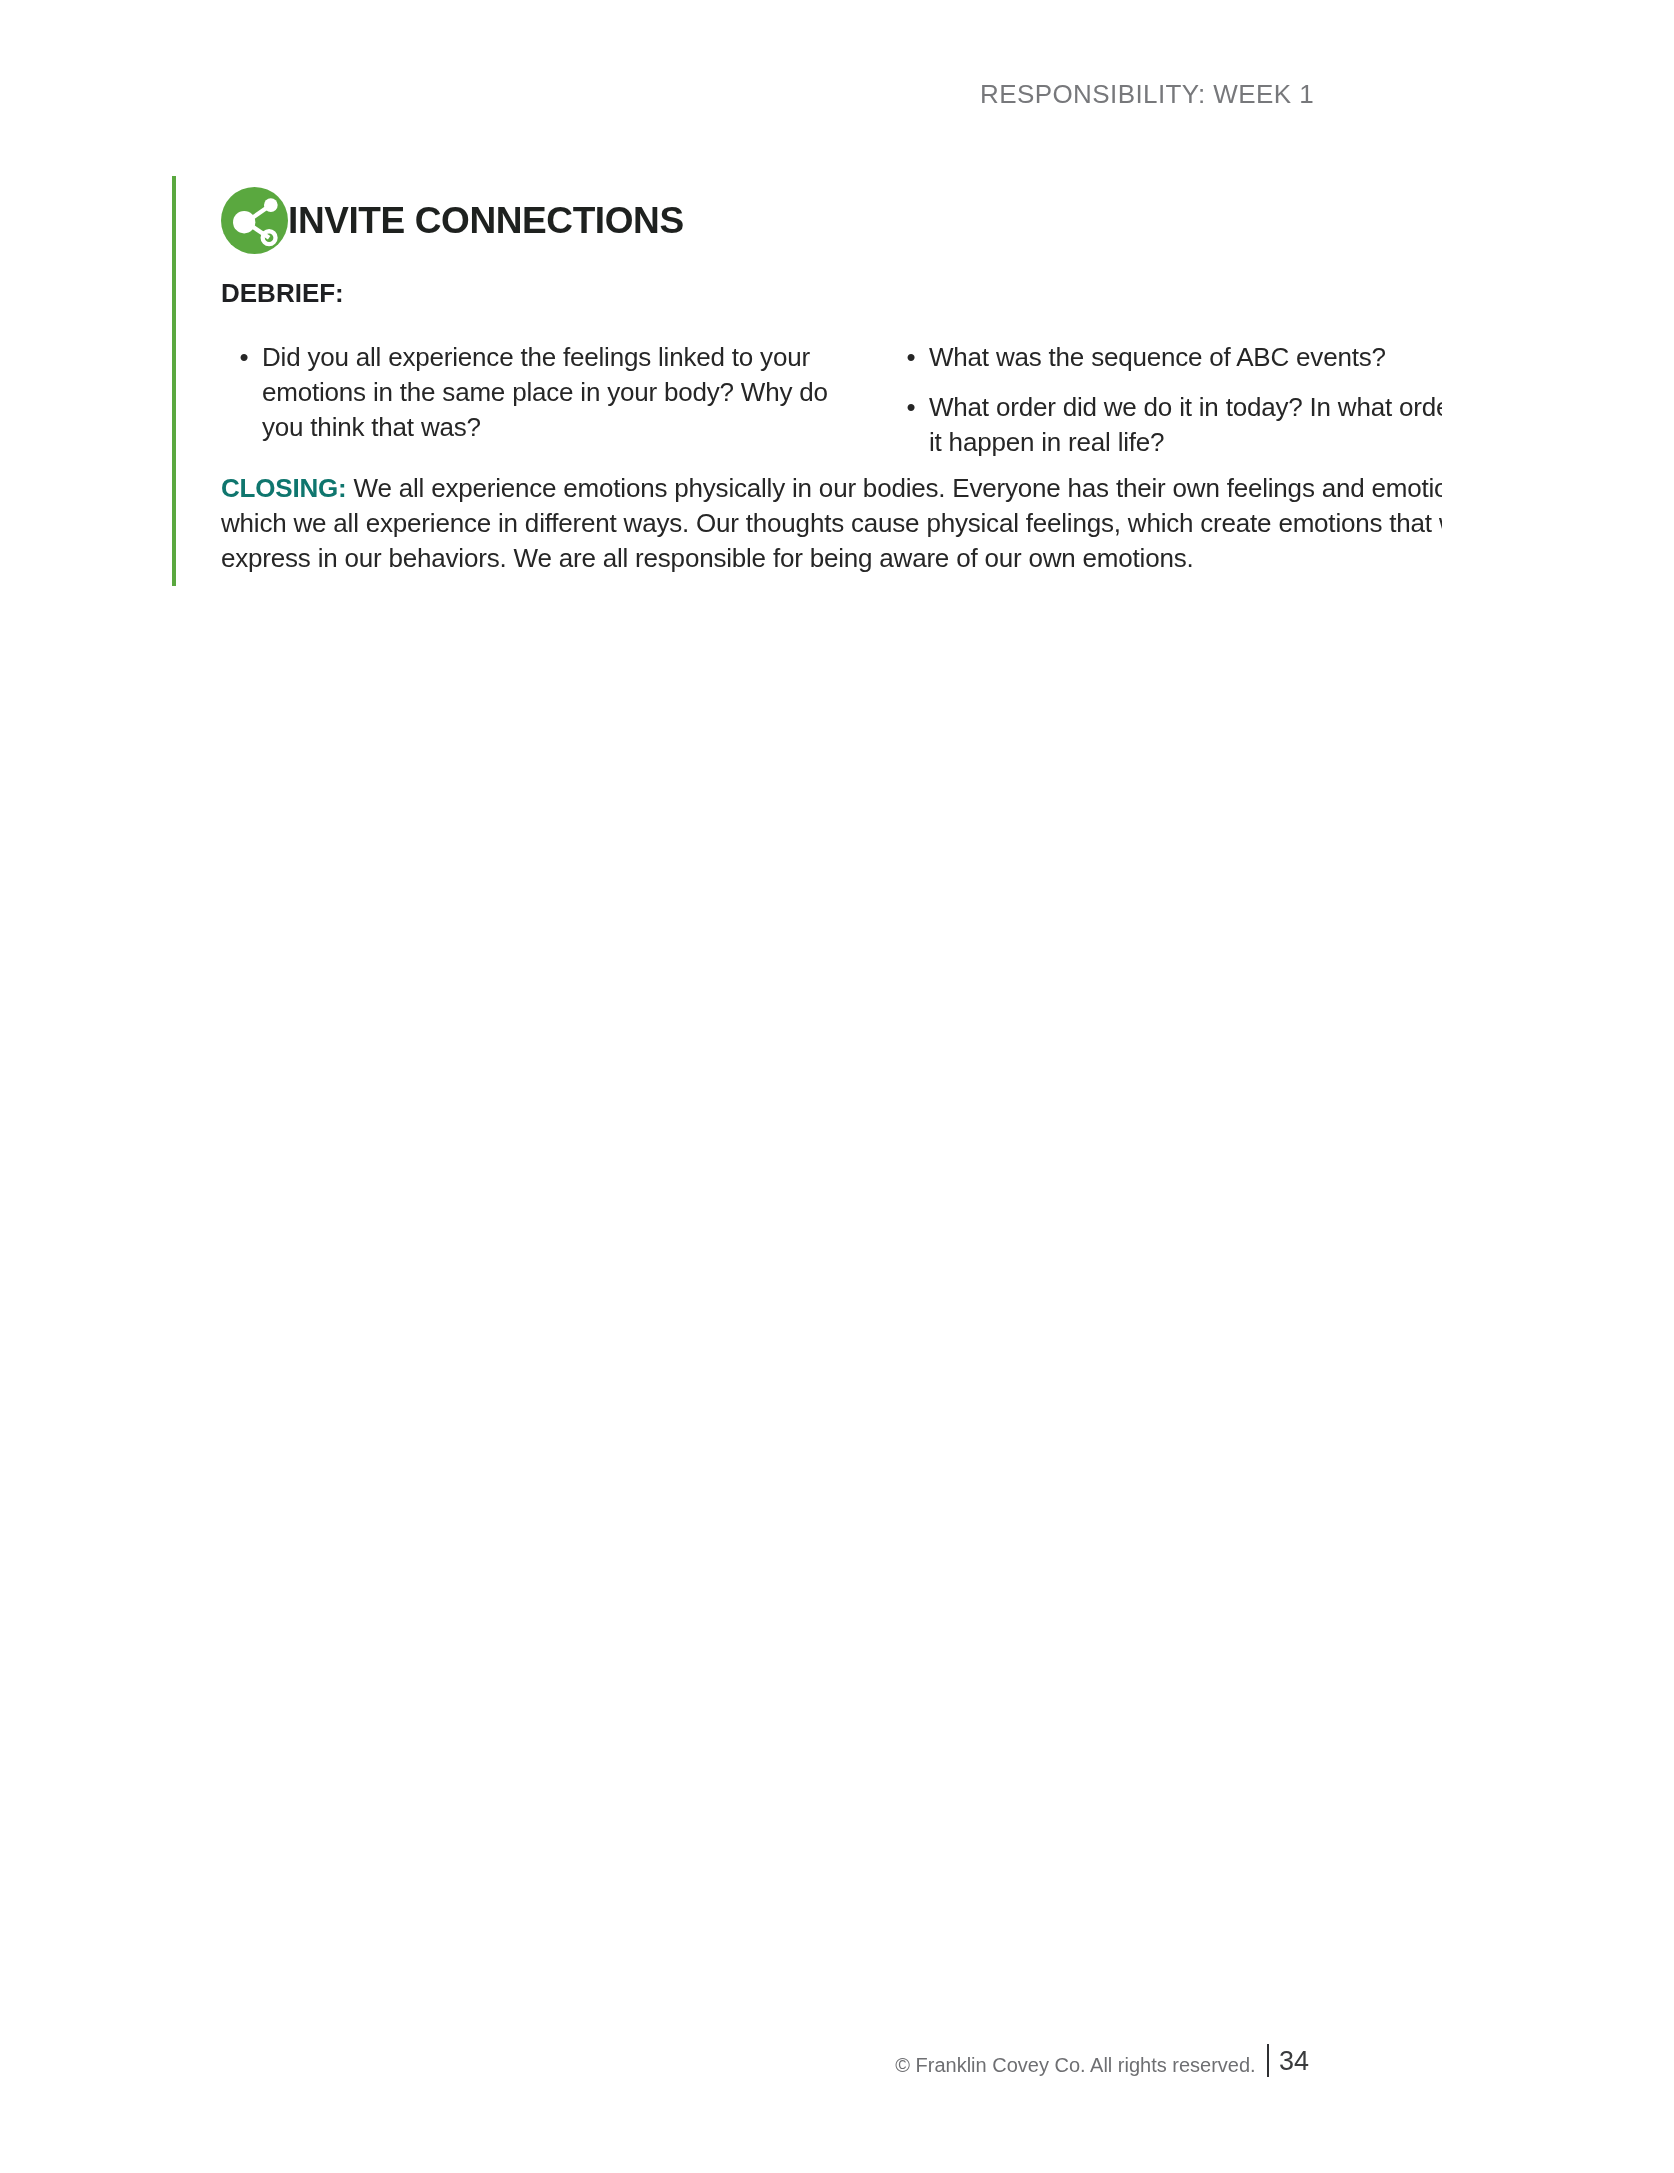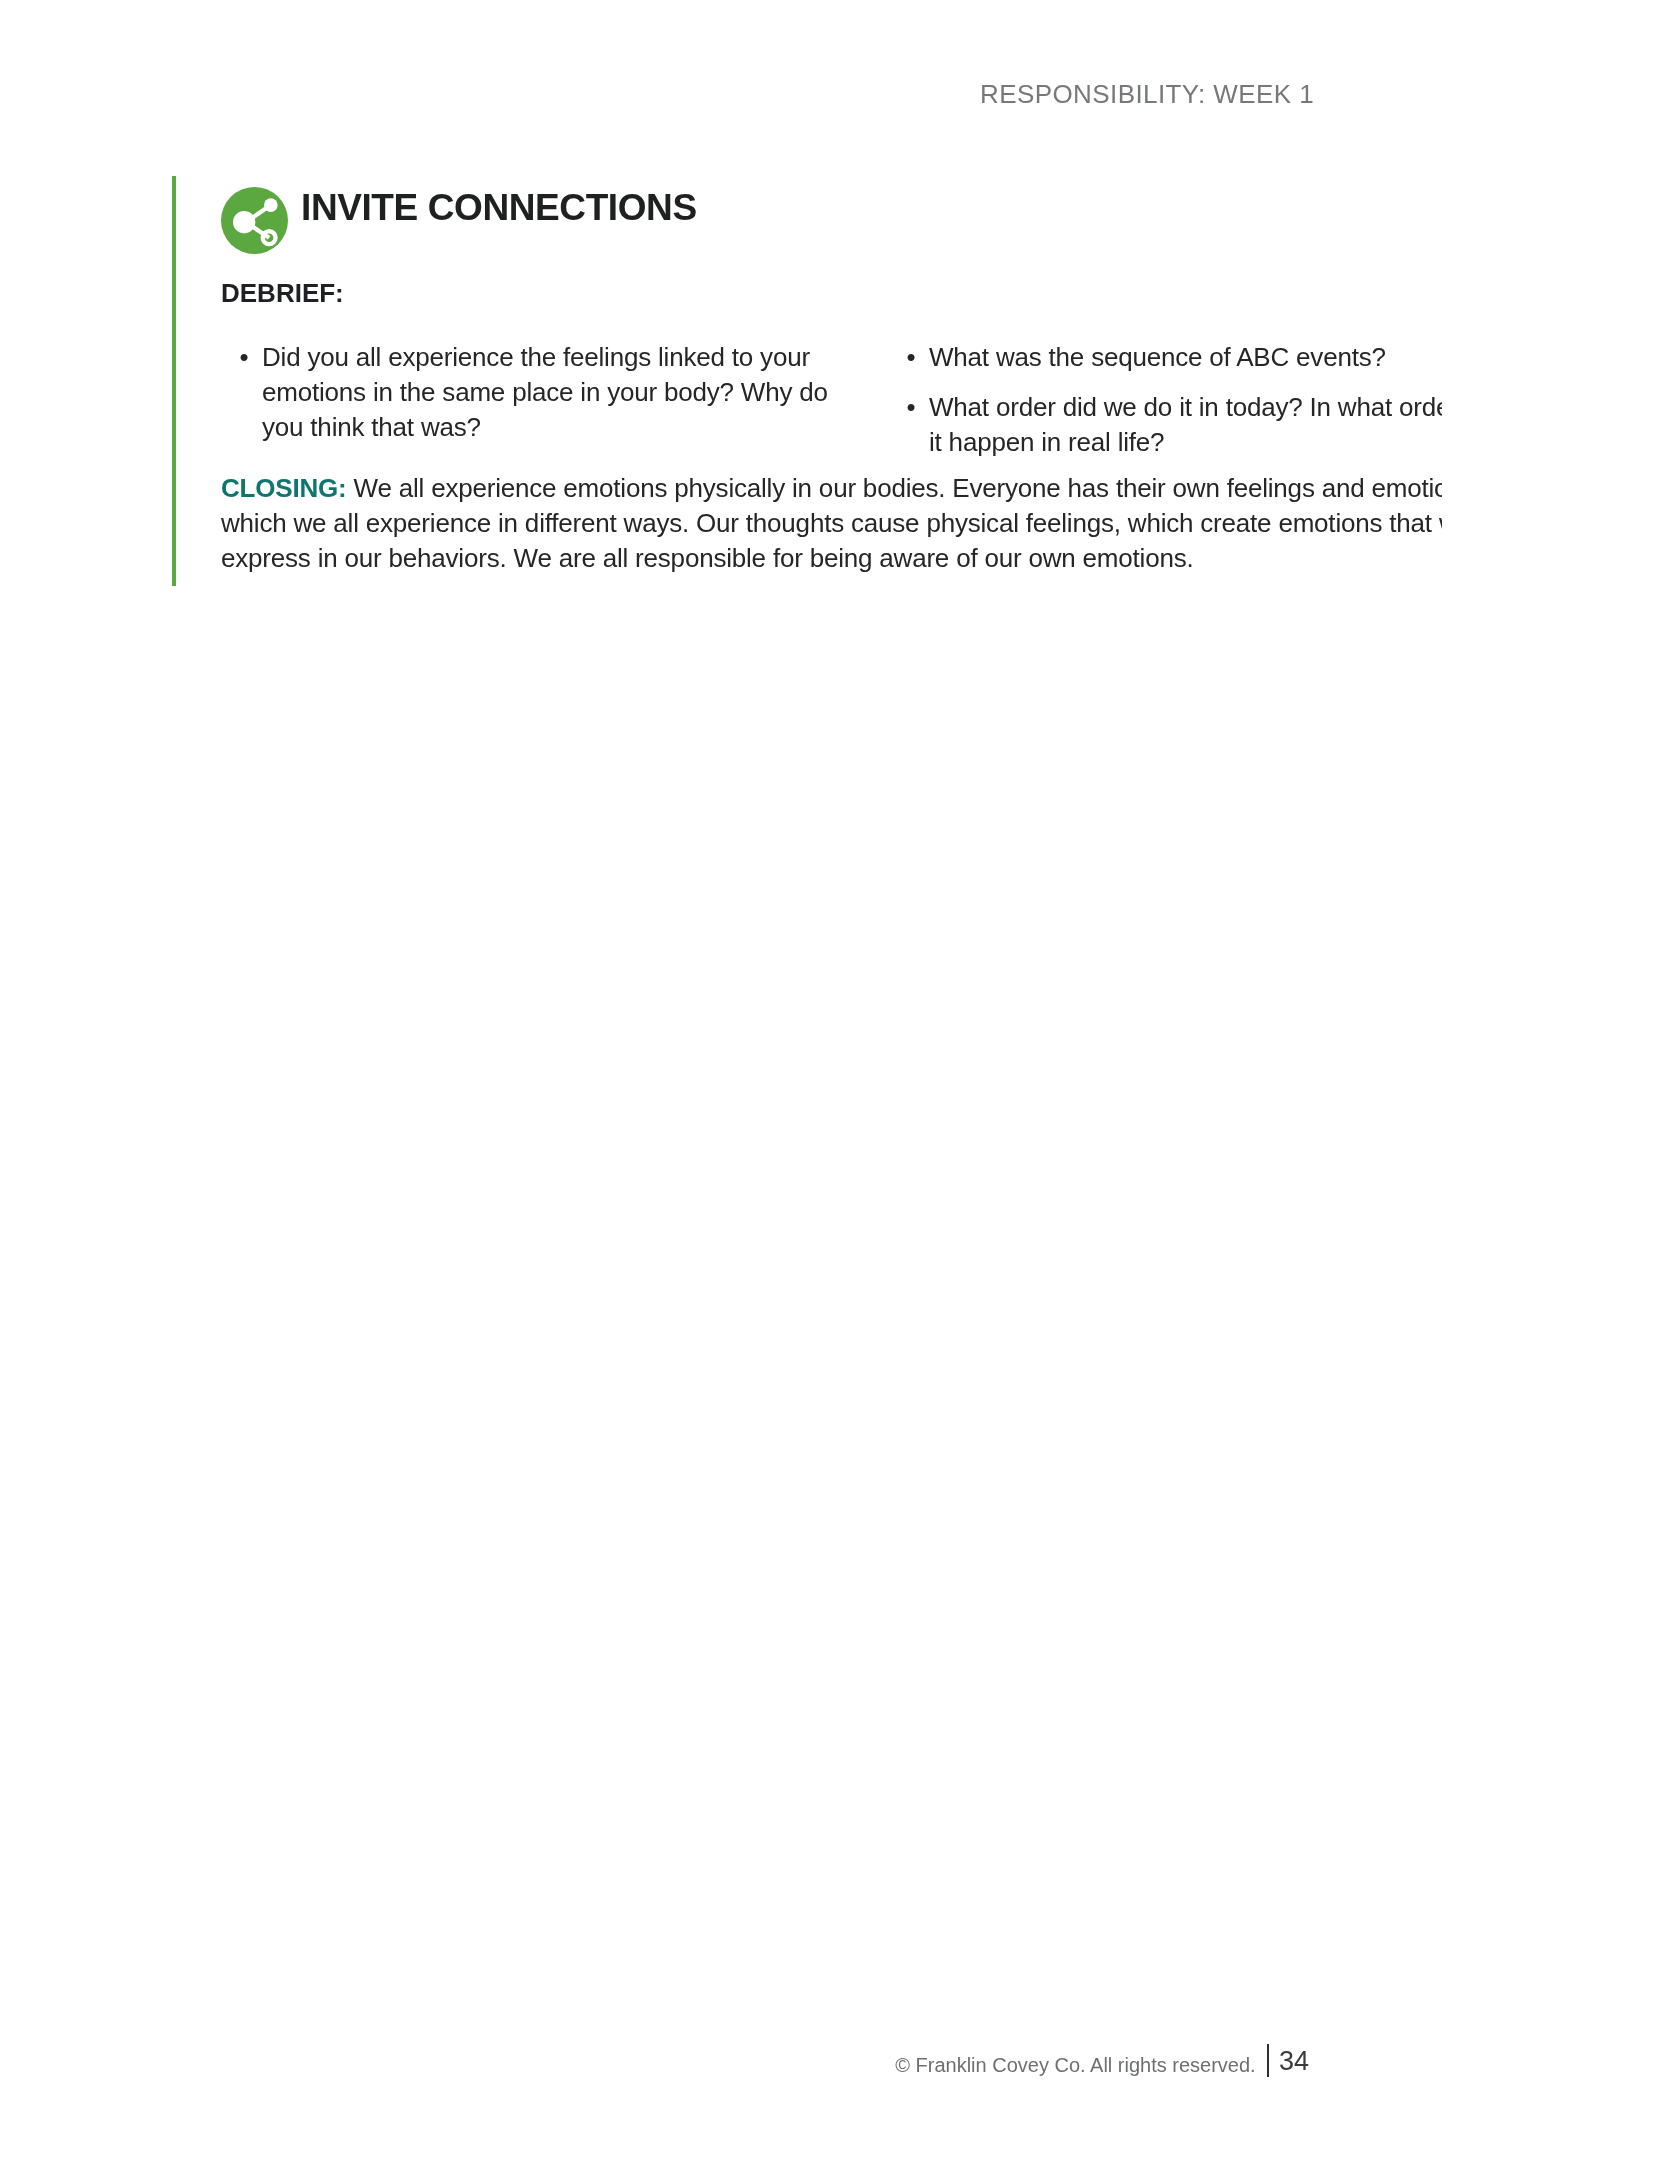--- a/index.html
+++ b/index.html
@@ -41,21 +41,21 @@
     left:172px;top:176px;
     width:4.3px;height:410px;
     background:var(--accent-green);
   }
 
   
   .title-row{
     position:absolute;
     left:221px;top:187px;
     display:flex;
-    gap:13px;
+    align-items:center;
   }
   .icon-circle{
     width:67px;height:67px;
     color:var(--accent-green);
     flex:0 0 auto;
   }
   .section-title{
     margin:0;
     font-size:37px;
     font-weight:bold;

